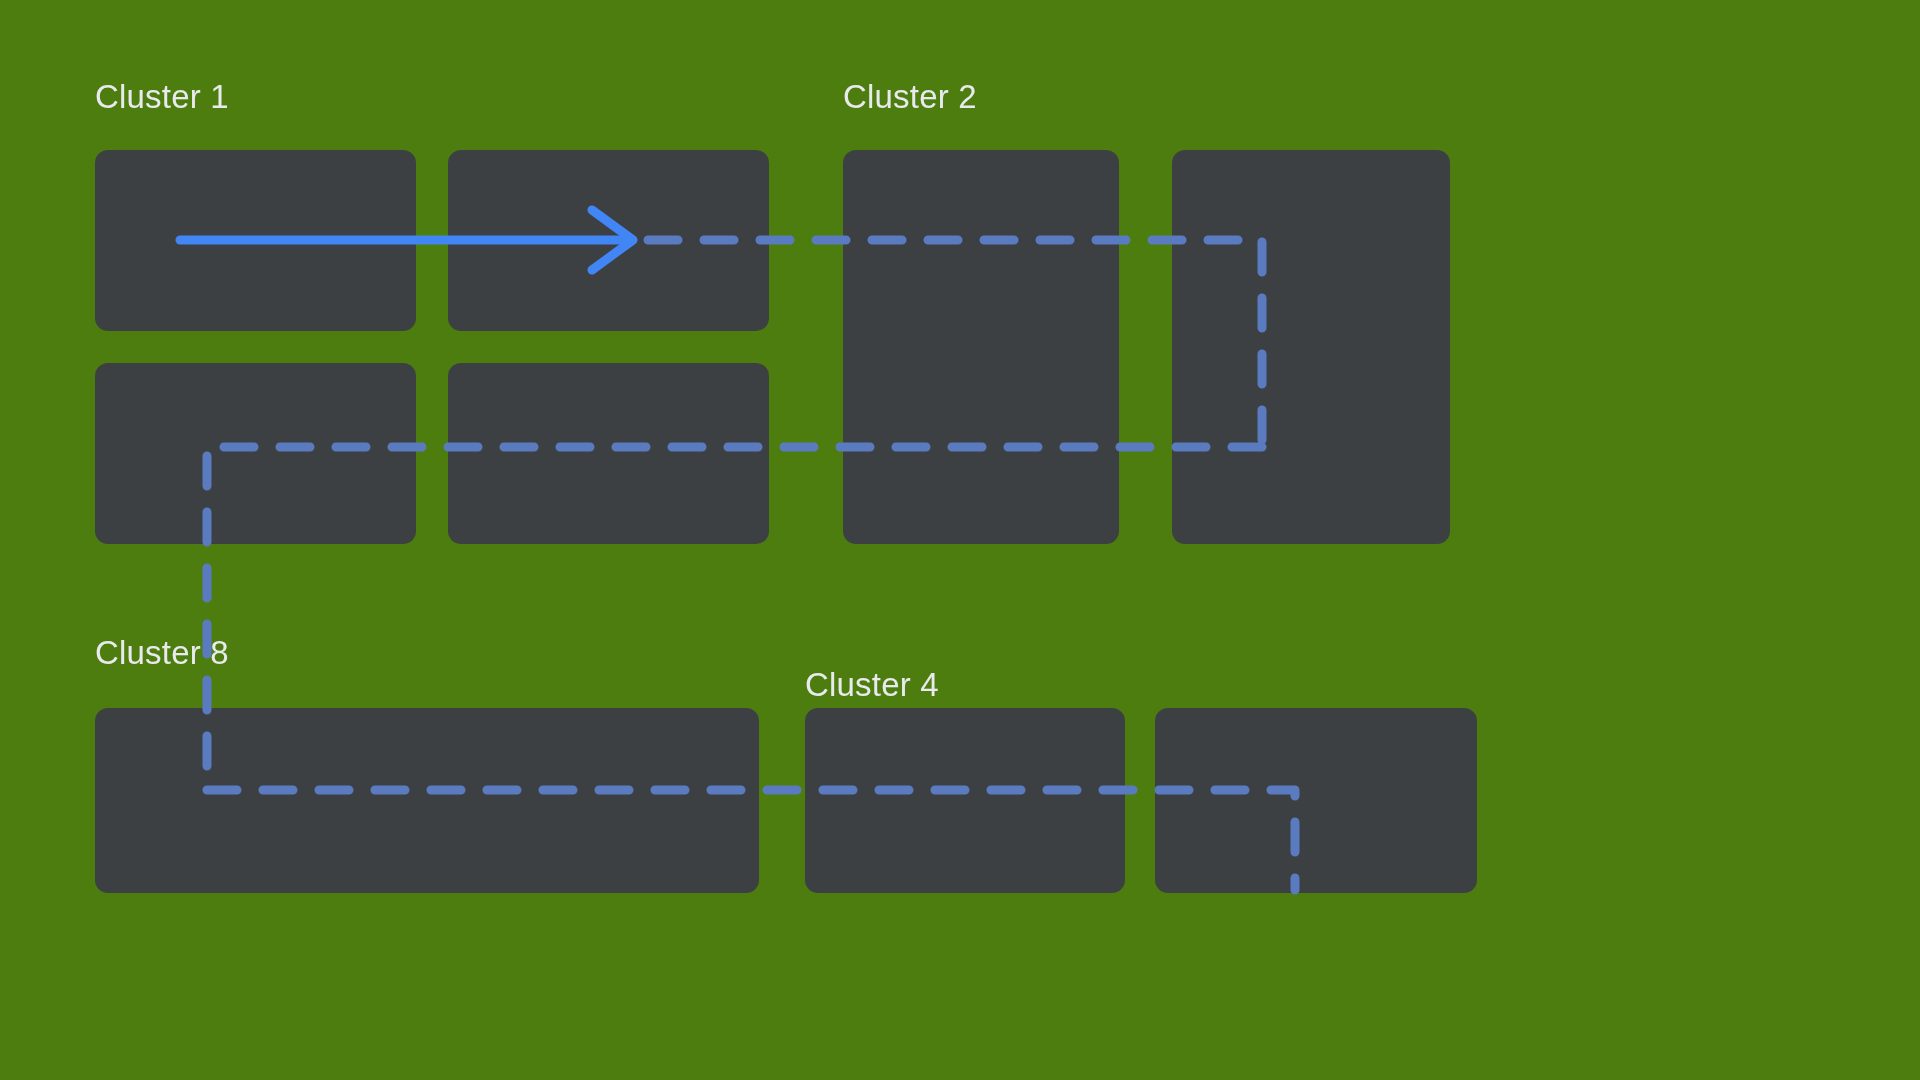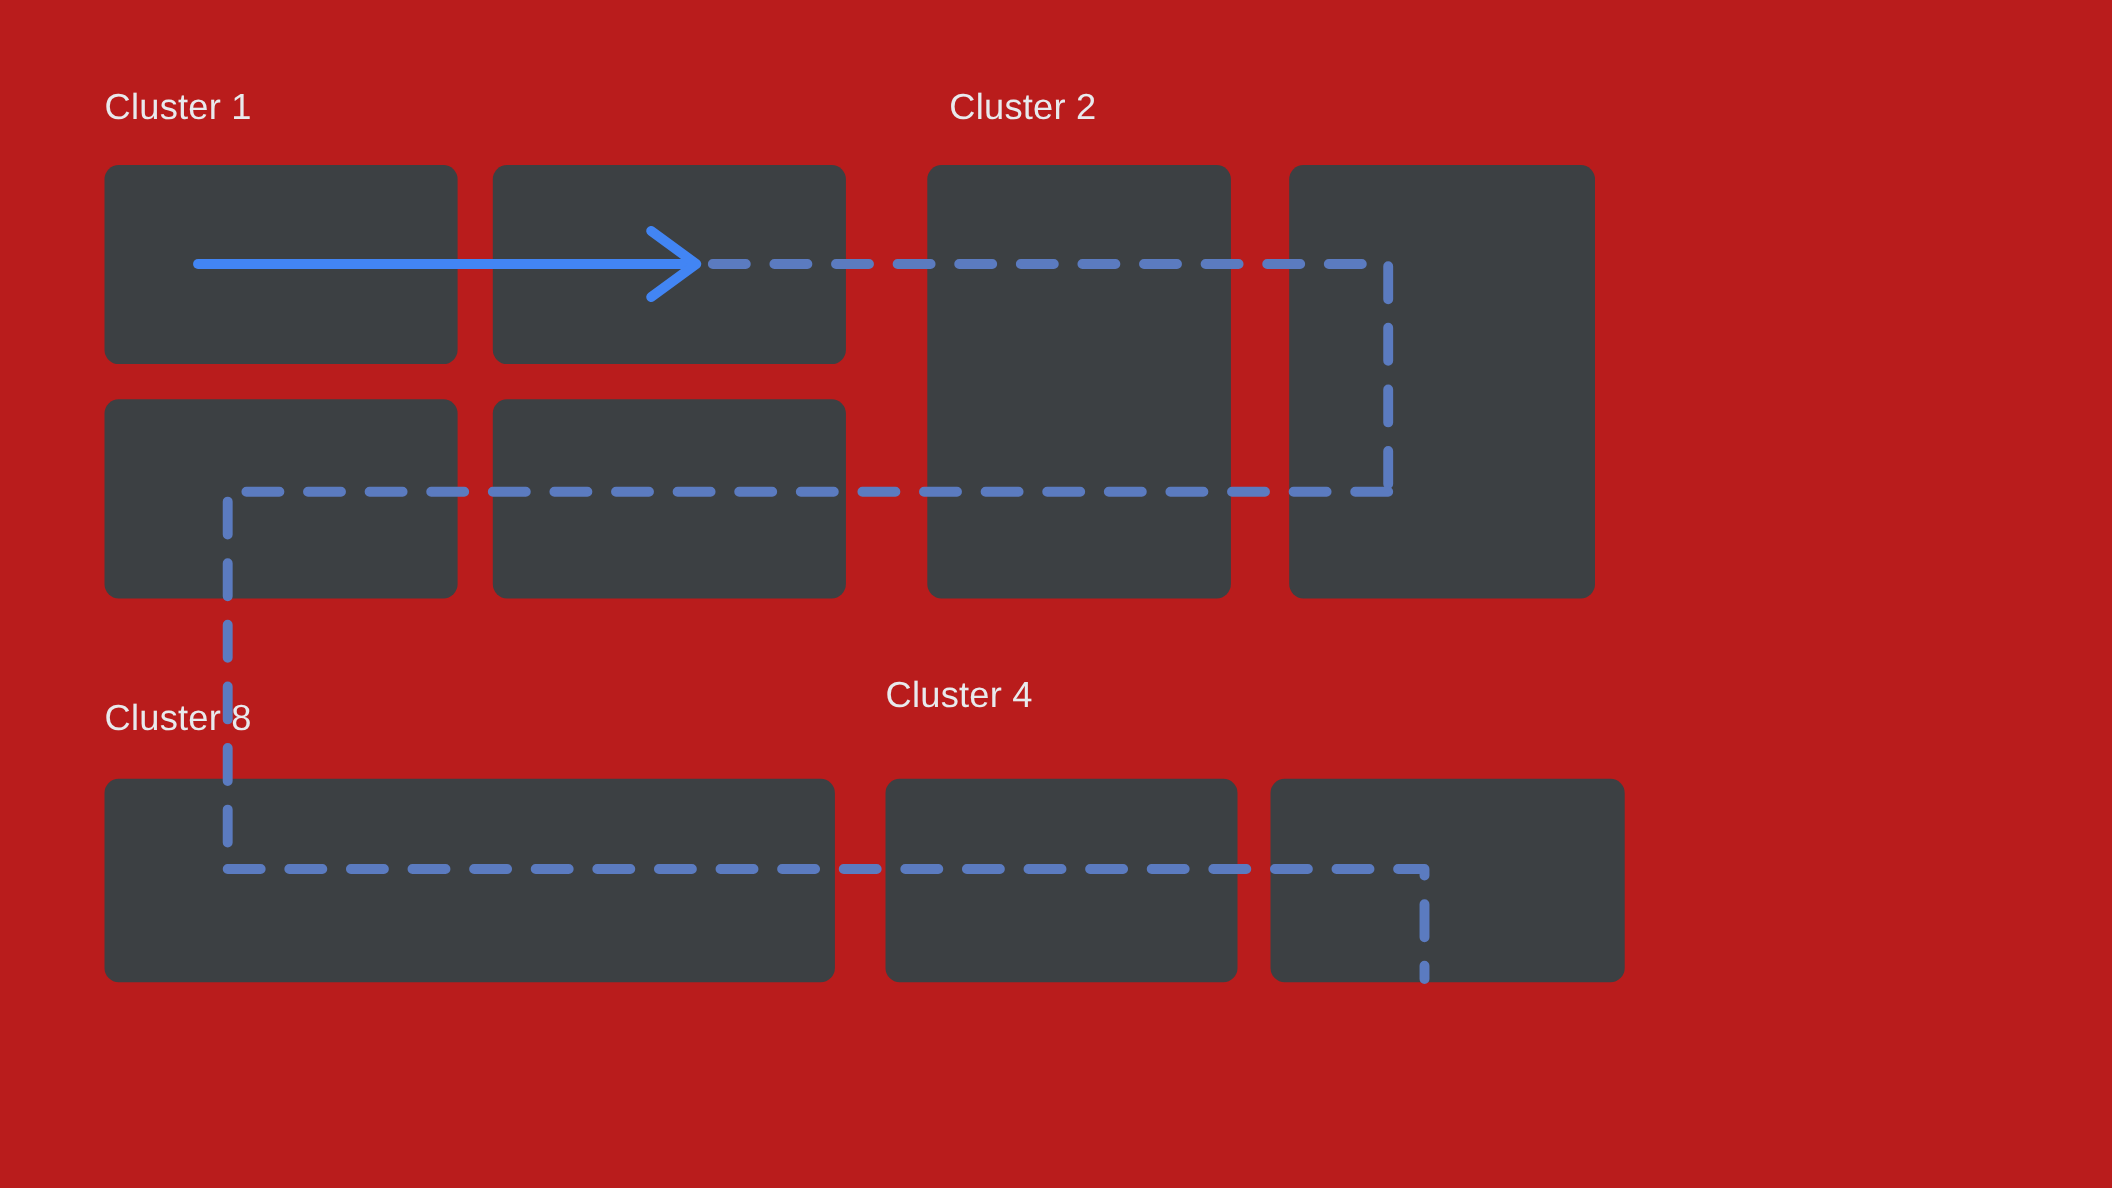--- a/index.html
+++ b/index.html
@@ -47,21 +47,21 @@
     z-index: 4;
     pointer-events: none;
   }
   #edge-layer path, #edge-layer polyline, #edge-layer line {
     fill: none;
   }
 </style>
 </head>
 <body>
 
-<div id="canvas" style="background: #b91c1c;">
+<div id="canvas" style="background: #4d7c0f;">
 
   <div id="nodes">
       <div class="node-card" style="left: 95px; top: 150px; width: 321px; height: 181px; background: rgb(60, 64, 67); border-radius: 13px;"></div>
       <div class="node-card" style="left: 448px; top: 150px; width: 321px; height: 181px; background: rgb(60, 64, 67); border-radius: 13px;"></div>
       <div class="node-card" style="left: 95px; top: 363px; width: 321px; height: 181px; background: rgb(60, 64, 67); border-radius: 13px;"></div>
       <div class="node-card" style="left: 448px; top: 363px; width: 321px; height: 181px; background: rgb(60, 64, 67); border-radius: 13px;"></div>
       <div class="node-card" style="left: 843px; top: 150px; width: 276px; height: 394px; background: rgb(60, 64, 67); border-radius: 13px;"></div>
       <div class="node-card" style="left: 1172px; top: 150px; width: 278px; height: 394px; background: rgb(60, 64, 67); border-radius: 13px;"></div>
       <div class="node-card" style="left: 95px; top: 708px; width: 664px; height: 185px; background: rgb(60, 64, 67); border-radius: 13px;"></div>
       <div class="node-card" style="left: 805px; top: 708px; width: 320px; height: 185px; background: rgb(60, 64, 67); border-radius: 13px;"></div>
@@ -71,18 +71,18 @@
   <svg id="edge-layer" viewBox="0 0 1920 1080" width="1920" height="1080" xmlns="http://www.w3.org/2000/svg">
       <polyline points="180,240 632,240" stroke="#4285f4" stroke-width="9" stroke-linecap="round" stroke-linejoin="round" fill="none"></polyline>
       <polyline points="592,210 633,240 592,270" stroke="#4285f4" stroke-width="9" stroke-linecap="round" stroke-linejoin="round" fill="none"></polyline>
       <polyline points="648,240 1262,240 1262,447" stroke="#5b7bc0" stroke-width="9" stroke-linecap="round" stroke-linejoin="round" fill="none" stroke-dasharray="30 26"></polyline>
       <polyline points="1262,447 207,447 207,790" stroke="#5b7bc0" stroke-width="9" stroke-linecap="round" stroke-linejoin="round" fill="none" stroke-dasharray="30 26"></polyline>
       <polyline points="207,790 1295,790 1295,890" stroke="#5b7bc0" stroke-width="9" stroke-linecap="round" stroke-linejoin="round" fill="none" stroke-dasharray="30 26"></polyline>
     </svg>
 
   <div id="labels">
       <div class="cluster-label" style="left: 95px; top: 80px; color: rgb(232, 234, 237);">Cluster 1</div>
-      <div class="cluster-label" style="left: 843px; top: 80px; color: rgb(232, 234, 237); margin-left: 20px;">Cluster 2</div>
+      <div class="cluster-label" style="left: 843px; top: 80px; color: rgb(232, 234, 237);">Cluster 2</div>
       <div class="cluster-label" style="left: 95px; top: 636px; color: rgb(232, 234, 237);">Cluster 8</div>
-      <div class="cluster-label" style="left: 805px; top: 615px; color: rgb(232, 234, 237); text-align: right;">Cluster 4</div>
+      <div class="cluster-label" style="left: 805px; top: 668px; color: rgb(232, 234, 237); text-align: right;">Cluster 4</div>
     </div>
 
 </div>
 
 </body></html>

